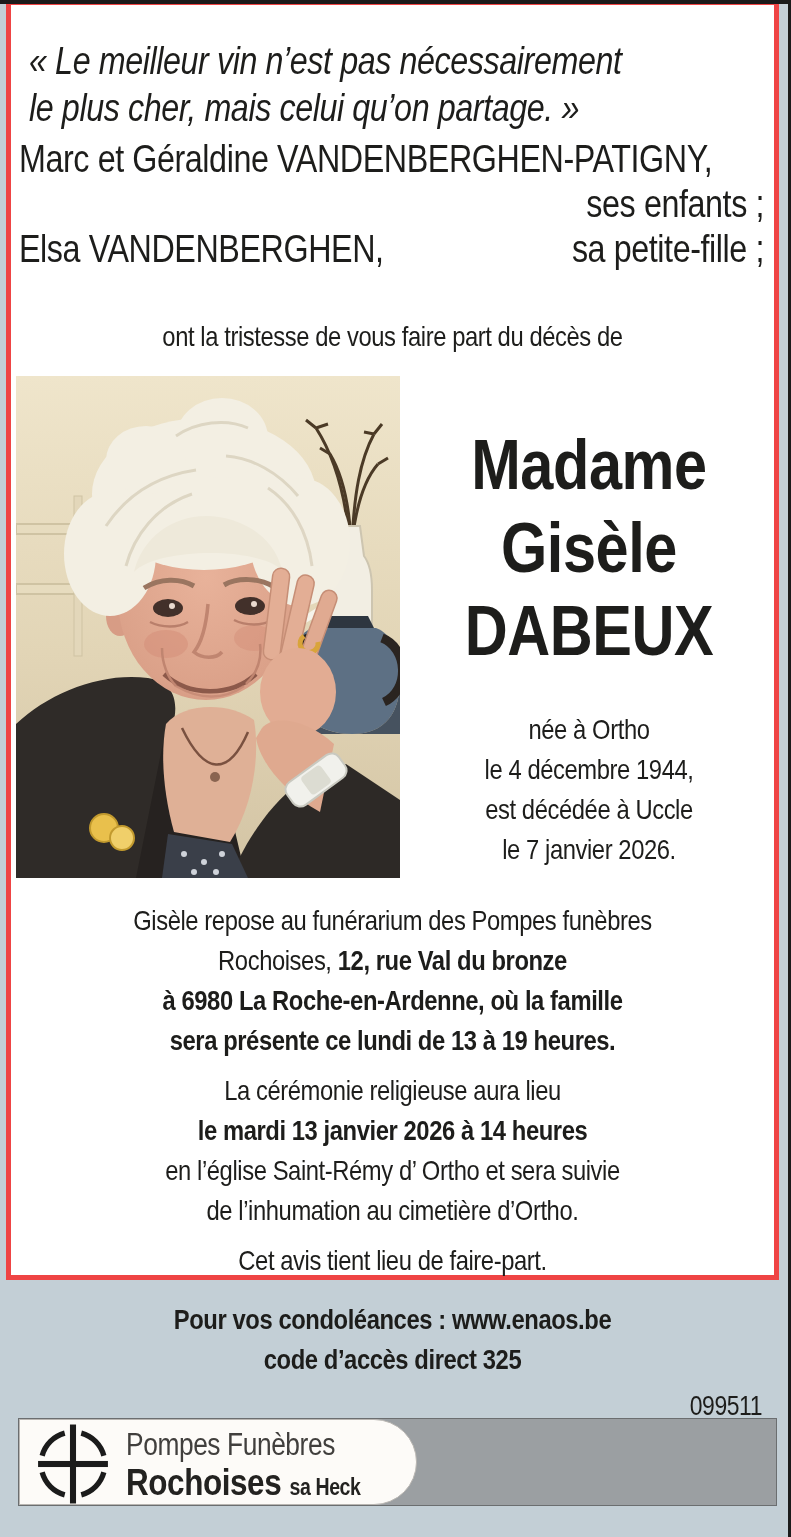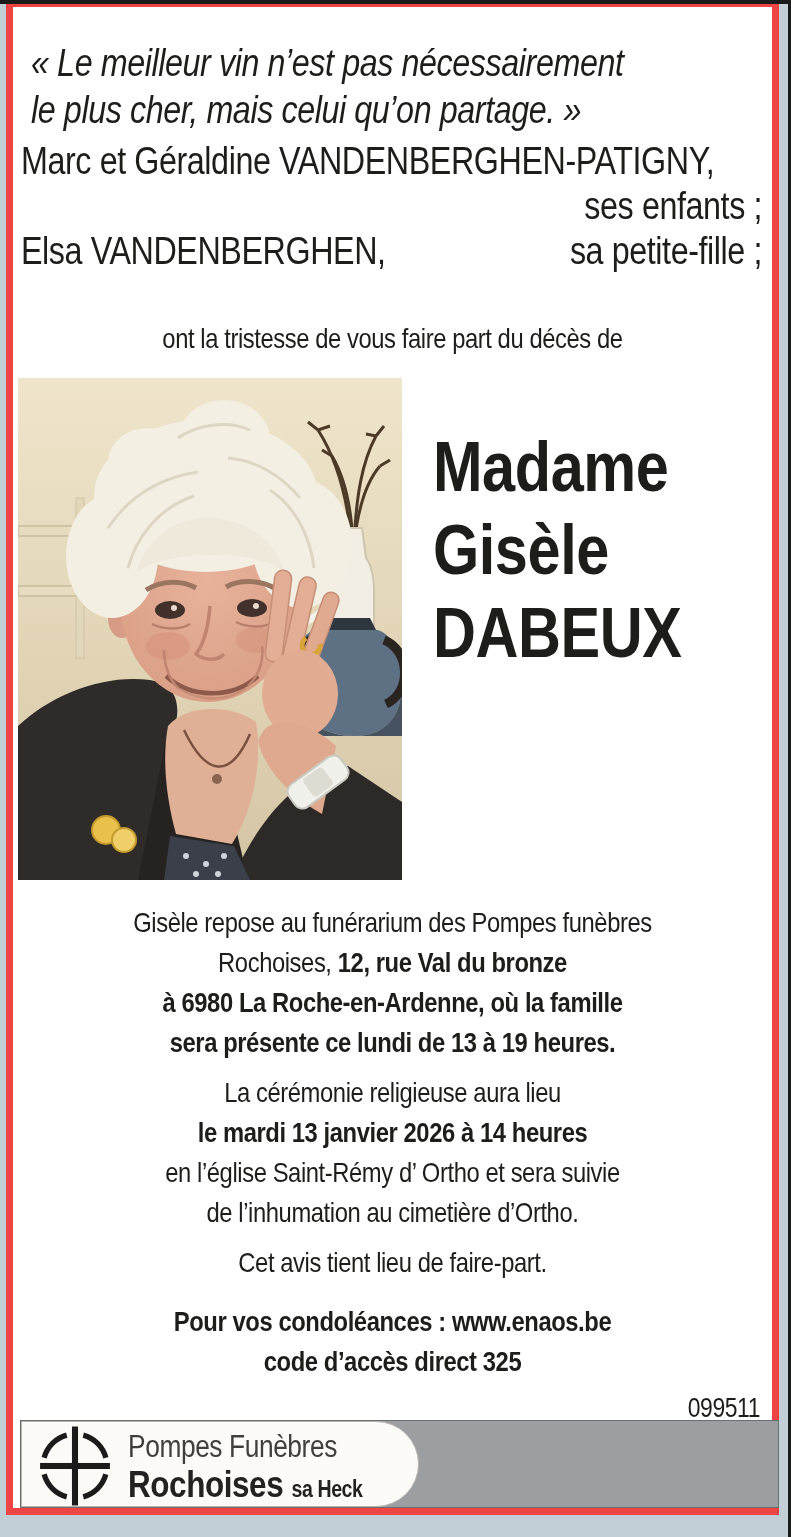--- a/index.html
+++ b/index.html
@@ -6,35 +6,35 @@
   body{
     width:791px;height:1537px;position:relative;
     background:#c3cfd6;
     font-family:"Liberation Sans", sans-serif;
     color:#1d1d1b;
     overflow:hidden;
   }
   .top-rule{position:absolute;top:0;left:0;right:0;height:4px;background:#1b1b1b;z-index:5;}
   .right-rule{position:absolute;top:0;right:0;width:3px;height:100%;background:#1b1b1b;z-index:5;}
   .notice{
-    position:absolute;left:6px;top:0;width:773px;height:1515px;
-    background:#ffffff;border:7px solid #ef4444;box-sizing:border-box;
+    position:absolute;left:6px;top:0;width:773px;height:1280px;
+    background:#ffffff;border:5px solid #ef4444;box-sizing:border-box;
   }
   .inner{position:absolute;inset:0;}
   
   .sx-l{transform:scaleX(.85);transform-origin:0 0;letter-spacing:-.5px;}
   .sx-c{transform:scaleX(.85);transform-origin:50% 0;letter-spacing:-.5px;}
   .sx-r{transform:scaleX(.85);transform-origin:100% 0;letter-spacing:-.5px;}
   .t38{font-size:28px;line-height:40px;white-space:nowrap;}
   .quote{position:absolute;left:18px;top:33px;font-style:italic;font-size:38px;line-height:47px;}
   .fam{position:absolute;font-size:38px;white-space:nowrap;}
   .announce{position:absolute;left:0;right:0;top:312px;text-align:center;}
   .photo{position:absolute;left:5px;top:371px;width:384px;height:502px;overflow:hidden;}
   .photo svg{display:block;filter:blur(.5px);}
-  .names{position:absolute;left:392px;width:372px;top:419px;
+  .names{position:absolute;left:392px;width:372px;top:419px;text-align:center;
          font-weight:bold;font-size:70px;line-height:83px;}
   .dates{position:absolute;left:392px;width:372px;top:705px;text-align:center;}
   .para{position:absolute;left:0;right:0;text-align:center;}
   .b{font-weight:bold;}
   .ref{position:absolute;right:12px;top:1386px;font-size:27px;white-space:nowrap;}
   .banner{position:absolute;left:7px;top:1413px;width:759px;height:88px;
           background:#9b9fa2;border:1px solid #6b6e70;box-sizing:border-box;text-decoration:underline;}
   .pill{position:absolute;left:0;top:0;bottom:0;width:398px;
         background:#fdfbf8;border:1px solid #b9b6b2;box-sizing:border-box;
         border-radius:0 46px 46px 0;}
@@ -188,20 +188,26 @@
         </g>
       </svg>
     </div>
 
     <div class="names">
       <div class="sx-c">Madame</div>
       <div class="sx-c">Gisèle</div>
       <div class="sx-c">DABEUX</div>
     </div>
 
+    <div class="dates t38">
+      <div class="sx-c">née à Ortho</div>
+      <div class="sx-c">le 4 décembre 1944,</div>
+      <div class="sx-c">est décédée à Uccle</div>
+      <div class="sx-c">le 7 janvier 2026.</div>
+    </div>
 
     <div class="para t38" style="top:896px;">
       <div class="sx-c">Gisèle repose au funérarium des Pompes funèbres</div>
       <div class="sx-c"><span>Rochoises, </span><span class="b">12, rue Val du bronze</span></div>
       <div class="sx-c b">à 6980 La Roche-en-Ardenne, où la famille</div>
       <div class="sx-c b">sera présente ce lundi de 13 à 19 heures.</div>
     </div>
 
     <div class="para t38" style="top:1066px;">
       <div class="sx-c">La cérémonie religieuse aura lieu</div>

